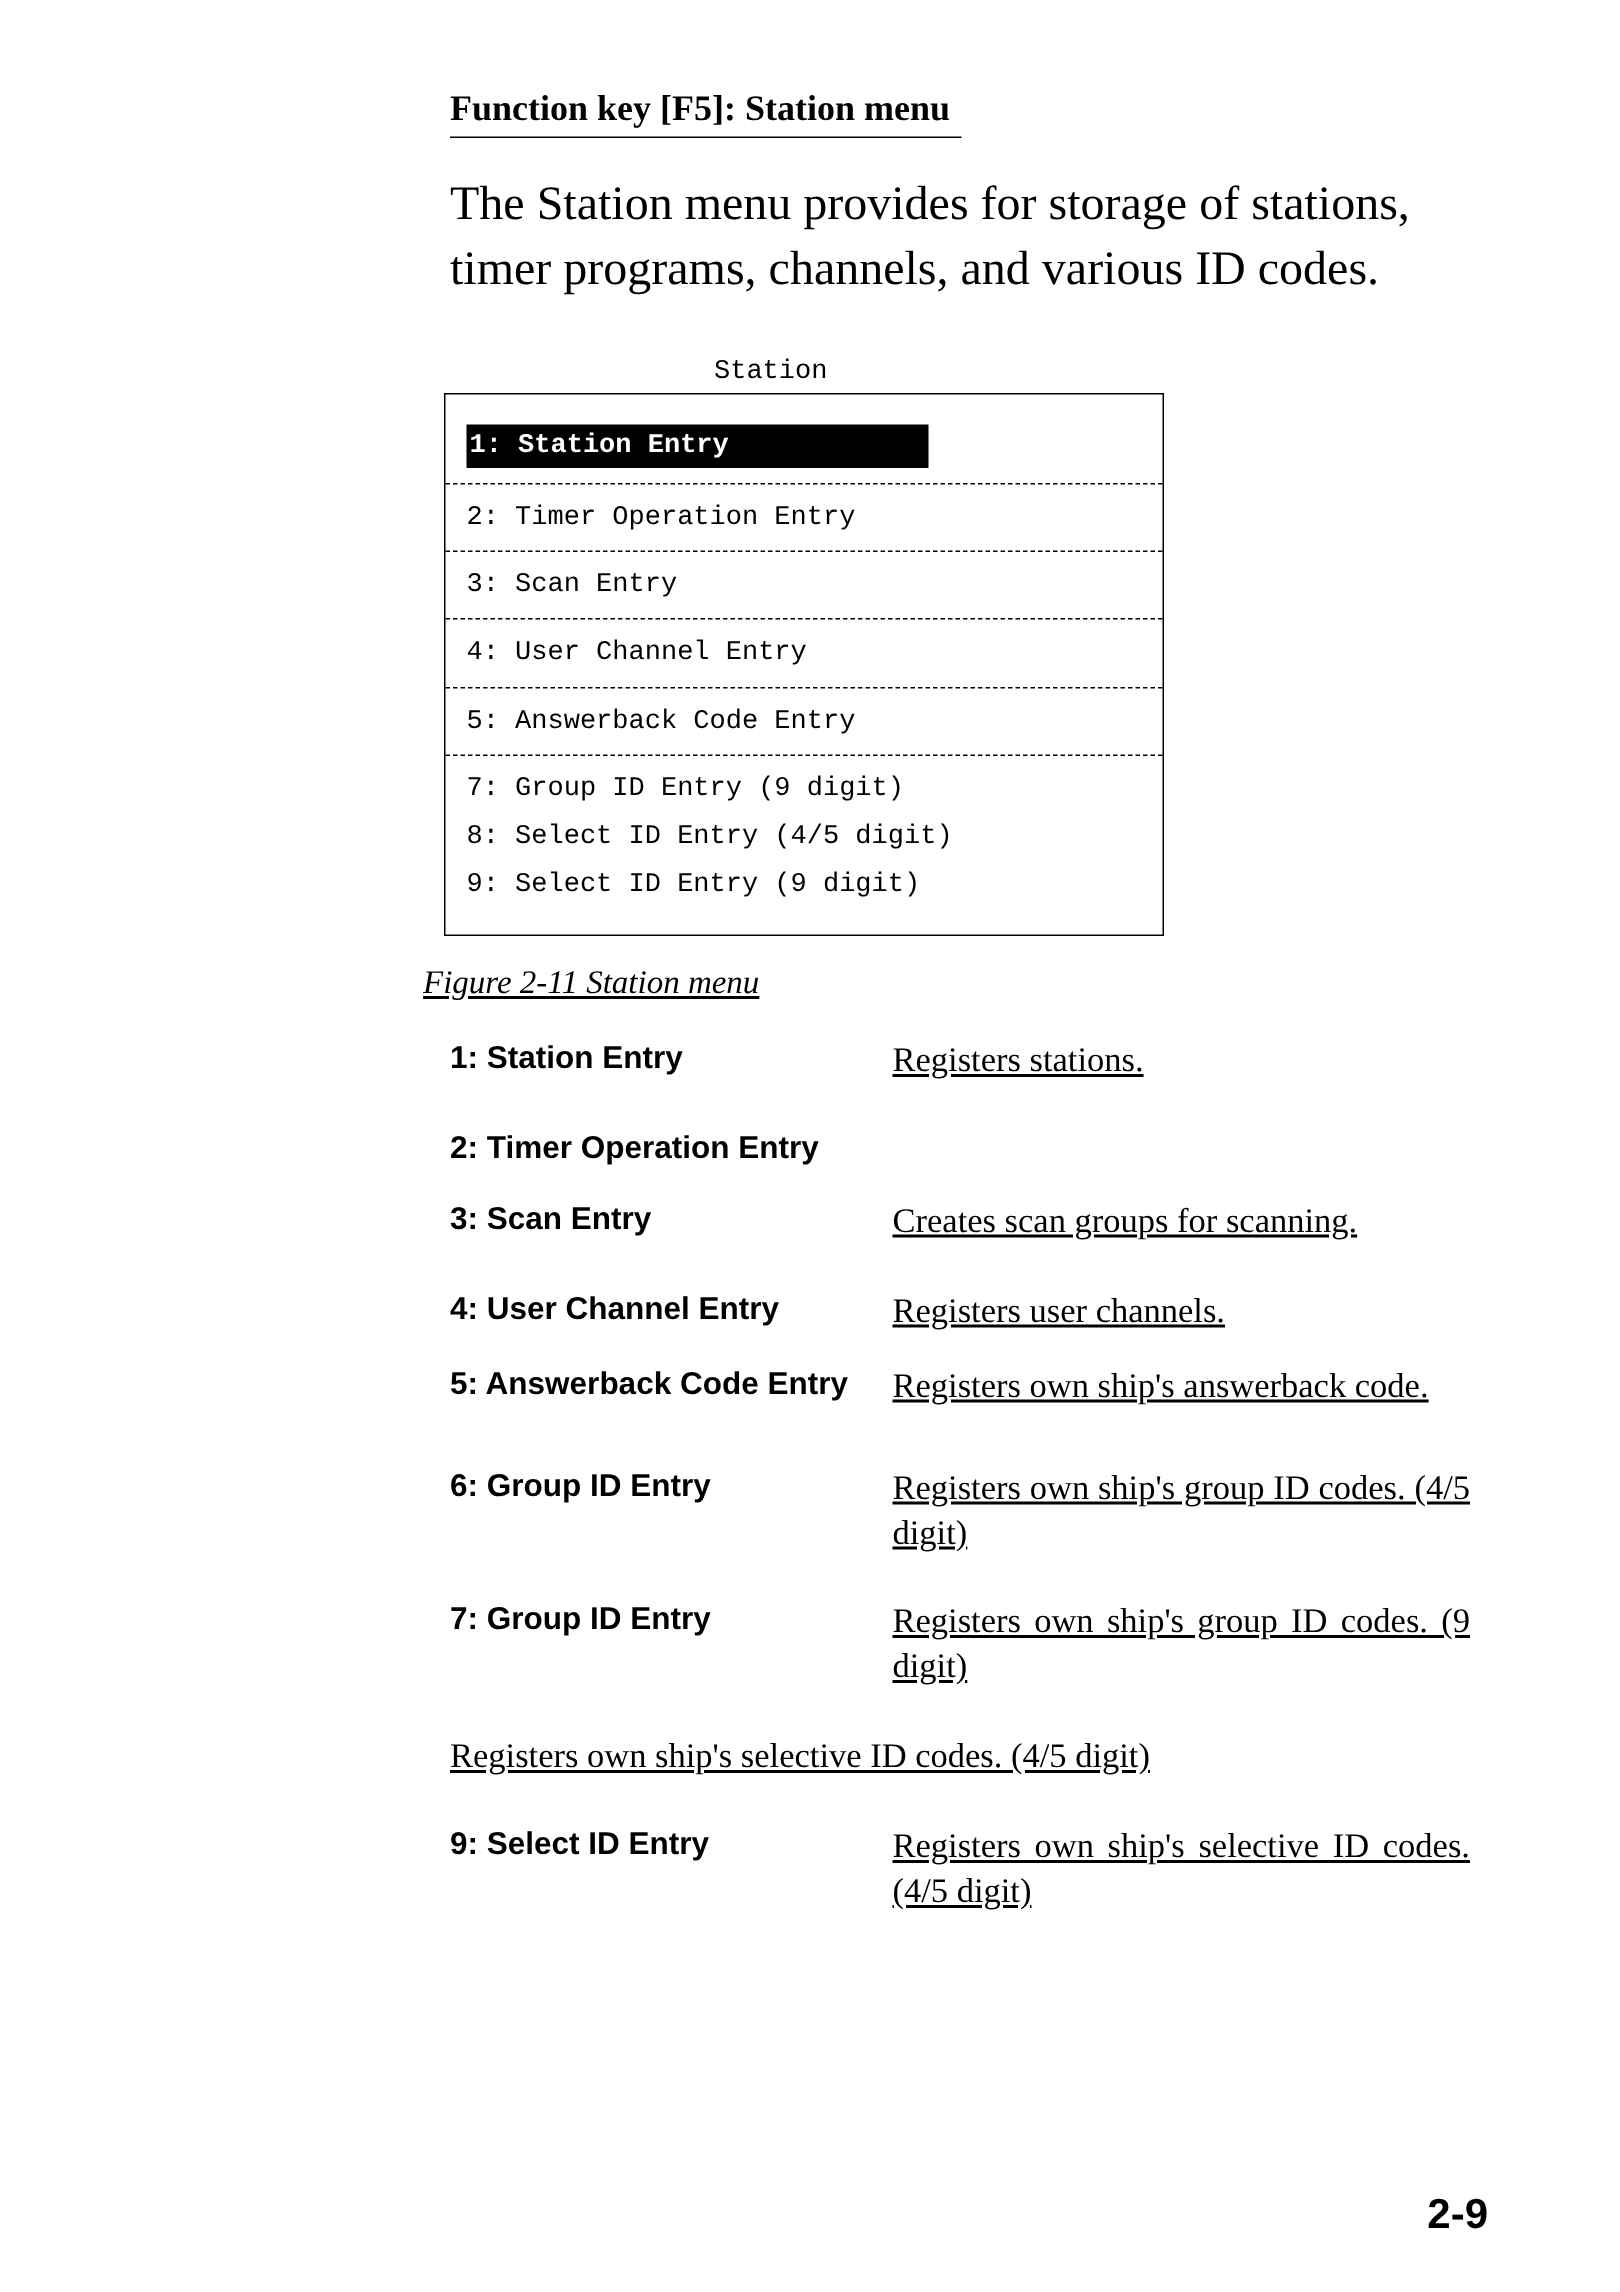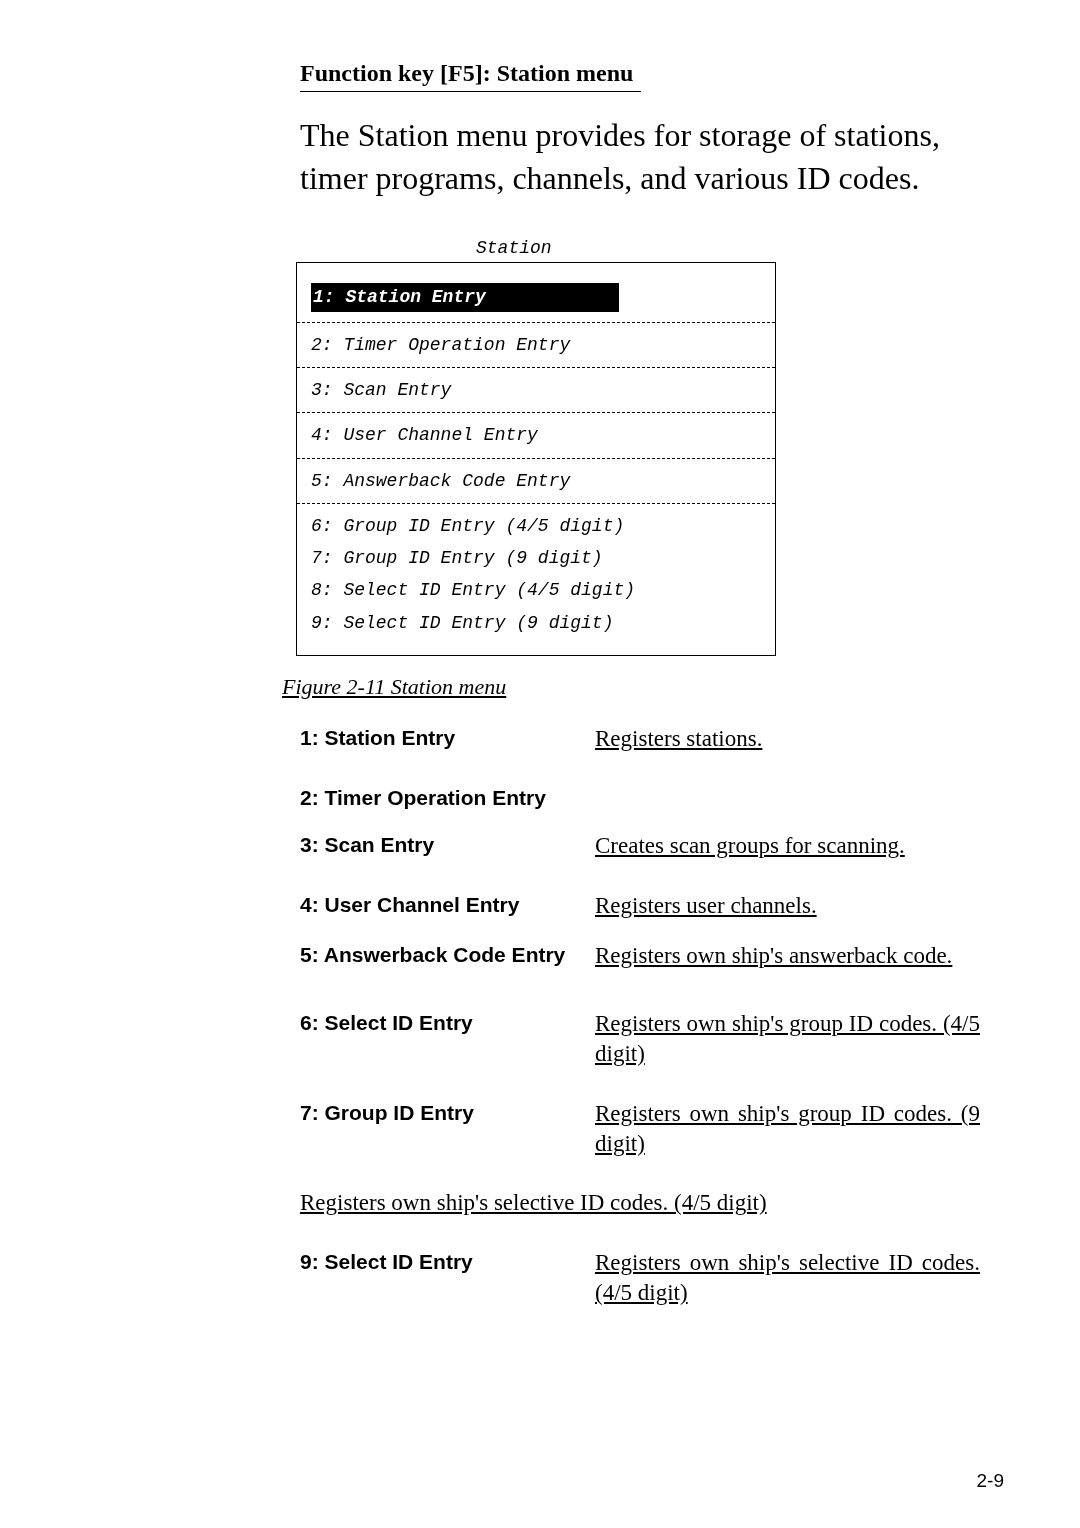--- a/index.html
+++ b/index.html
@@ -30,21 +30,20 @@
   .intro {
     font-size: 32px;
     line-height: 1.35;
     margin-bottom: 28px;
     max-width: 680px;
   }
   
   .station-fig-wrap {
     margin-left: -4px;
     margin-bottom: 18px;
-    font-style: italic;
   }
   .station-fig {
     font-family: "Courier New", monospace;
     font-size: 18px;
     border: 1.5px solid #000;
     width: 450px;
     padding: 16px 14px 16px 14px;
     position: relative;
     margin-top: 14px;
     line-height: 1.35;
@@ -109,23 +108,23 @@
     font-size: 23px;
     line-height: 1.3;
     text-align: justify;
     text-decoration: underline;
   }
   .defs .group2 { margin-bottom: 30px; }
   .pagenum {
     font-family: Arial, Helvetica, sans-serif;
     position: absolute;
     bottom: 36px;
-    right: 76px;
-    font-size: 19px;
-    font-weight: normal;
+    right: 88px;
+    font-size: 28px;
+    font-weight: bold;
   }
 </style>
 </head>
 <body>
 
 <div class="page">
 
   <div class="heading">Function key [F5]: Station menu</div>
 
   <div class="intro">The Station menu provides for storage of stations, timer programs, channels, and various ID codes.</div>
@@ -138,21 +137,20 @@
       </div>
       <div class="dashed"></div>
       <div class="row">2: Timer Operation Entry</div>
       <div class="dashed"></div>
       <div class="row">3: Scan Entry</div>
       <div class="dashed"></div>
       <div class="row">4: User Channel Entry</div>
       <div class="dashed"></div>
       <div class="row">5: Answerback Code Entry</div>
       <div class="dashed"></div>
-      <div class="row">6: Group ID Entry (4/5 digit)</div>
       <div class="row">7: Group ID Entry (9 digit)</div>
       <div class="row">8: Select ID Entry (4/5 digit)</div>
       <div class="row">9: Select ID Entry (9 digit)</div>
     </div>
   </div>
 
   <div class="caption">Figure 2-11 Station menu</div>
 
   <div class="defs">
     <div class="entry group2">
@@ -168,21 +166,21 @@
     </div>
     <div class="entry">
       <div class="label">4: User Channel Entry</div>
       <div class="desc">Registers user channels.</div>
     </div>
     <div class="entry group2" style="margin-bottom:38px">
       <div class="label">5: Answerback Code Entry</div>
       <div class="desc">Registers own ship's answerback code.</div>
     </div>
     <div class="entry group2">
-      <div class="label">6: Select ID Entry</div>
+      <div class="label">6: Group ID Entry</div>
       <div class="desc">Registers own ship's group ID codes. (4/5 digit)</div>
     </div>
     <div class="entry group2">
       <div class="label">7: Group ID Entry</div>
       <div class="desc">Registers own ship's group ID codes. (9 digit)</div>
     </div>
     <div class="entry group2">
       <div class="desc">Registers own ship's selective ID codes. (4/5 digit)</div>
     </div>
     <div class="entry">

